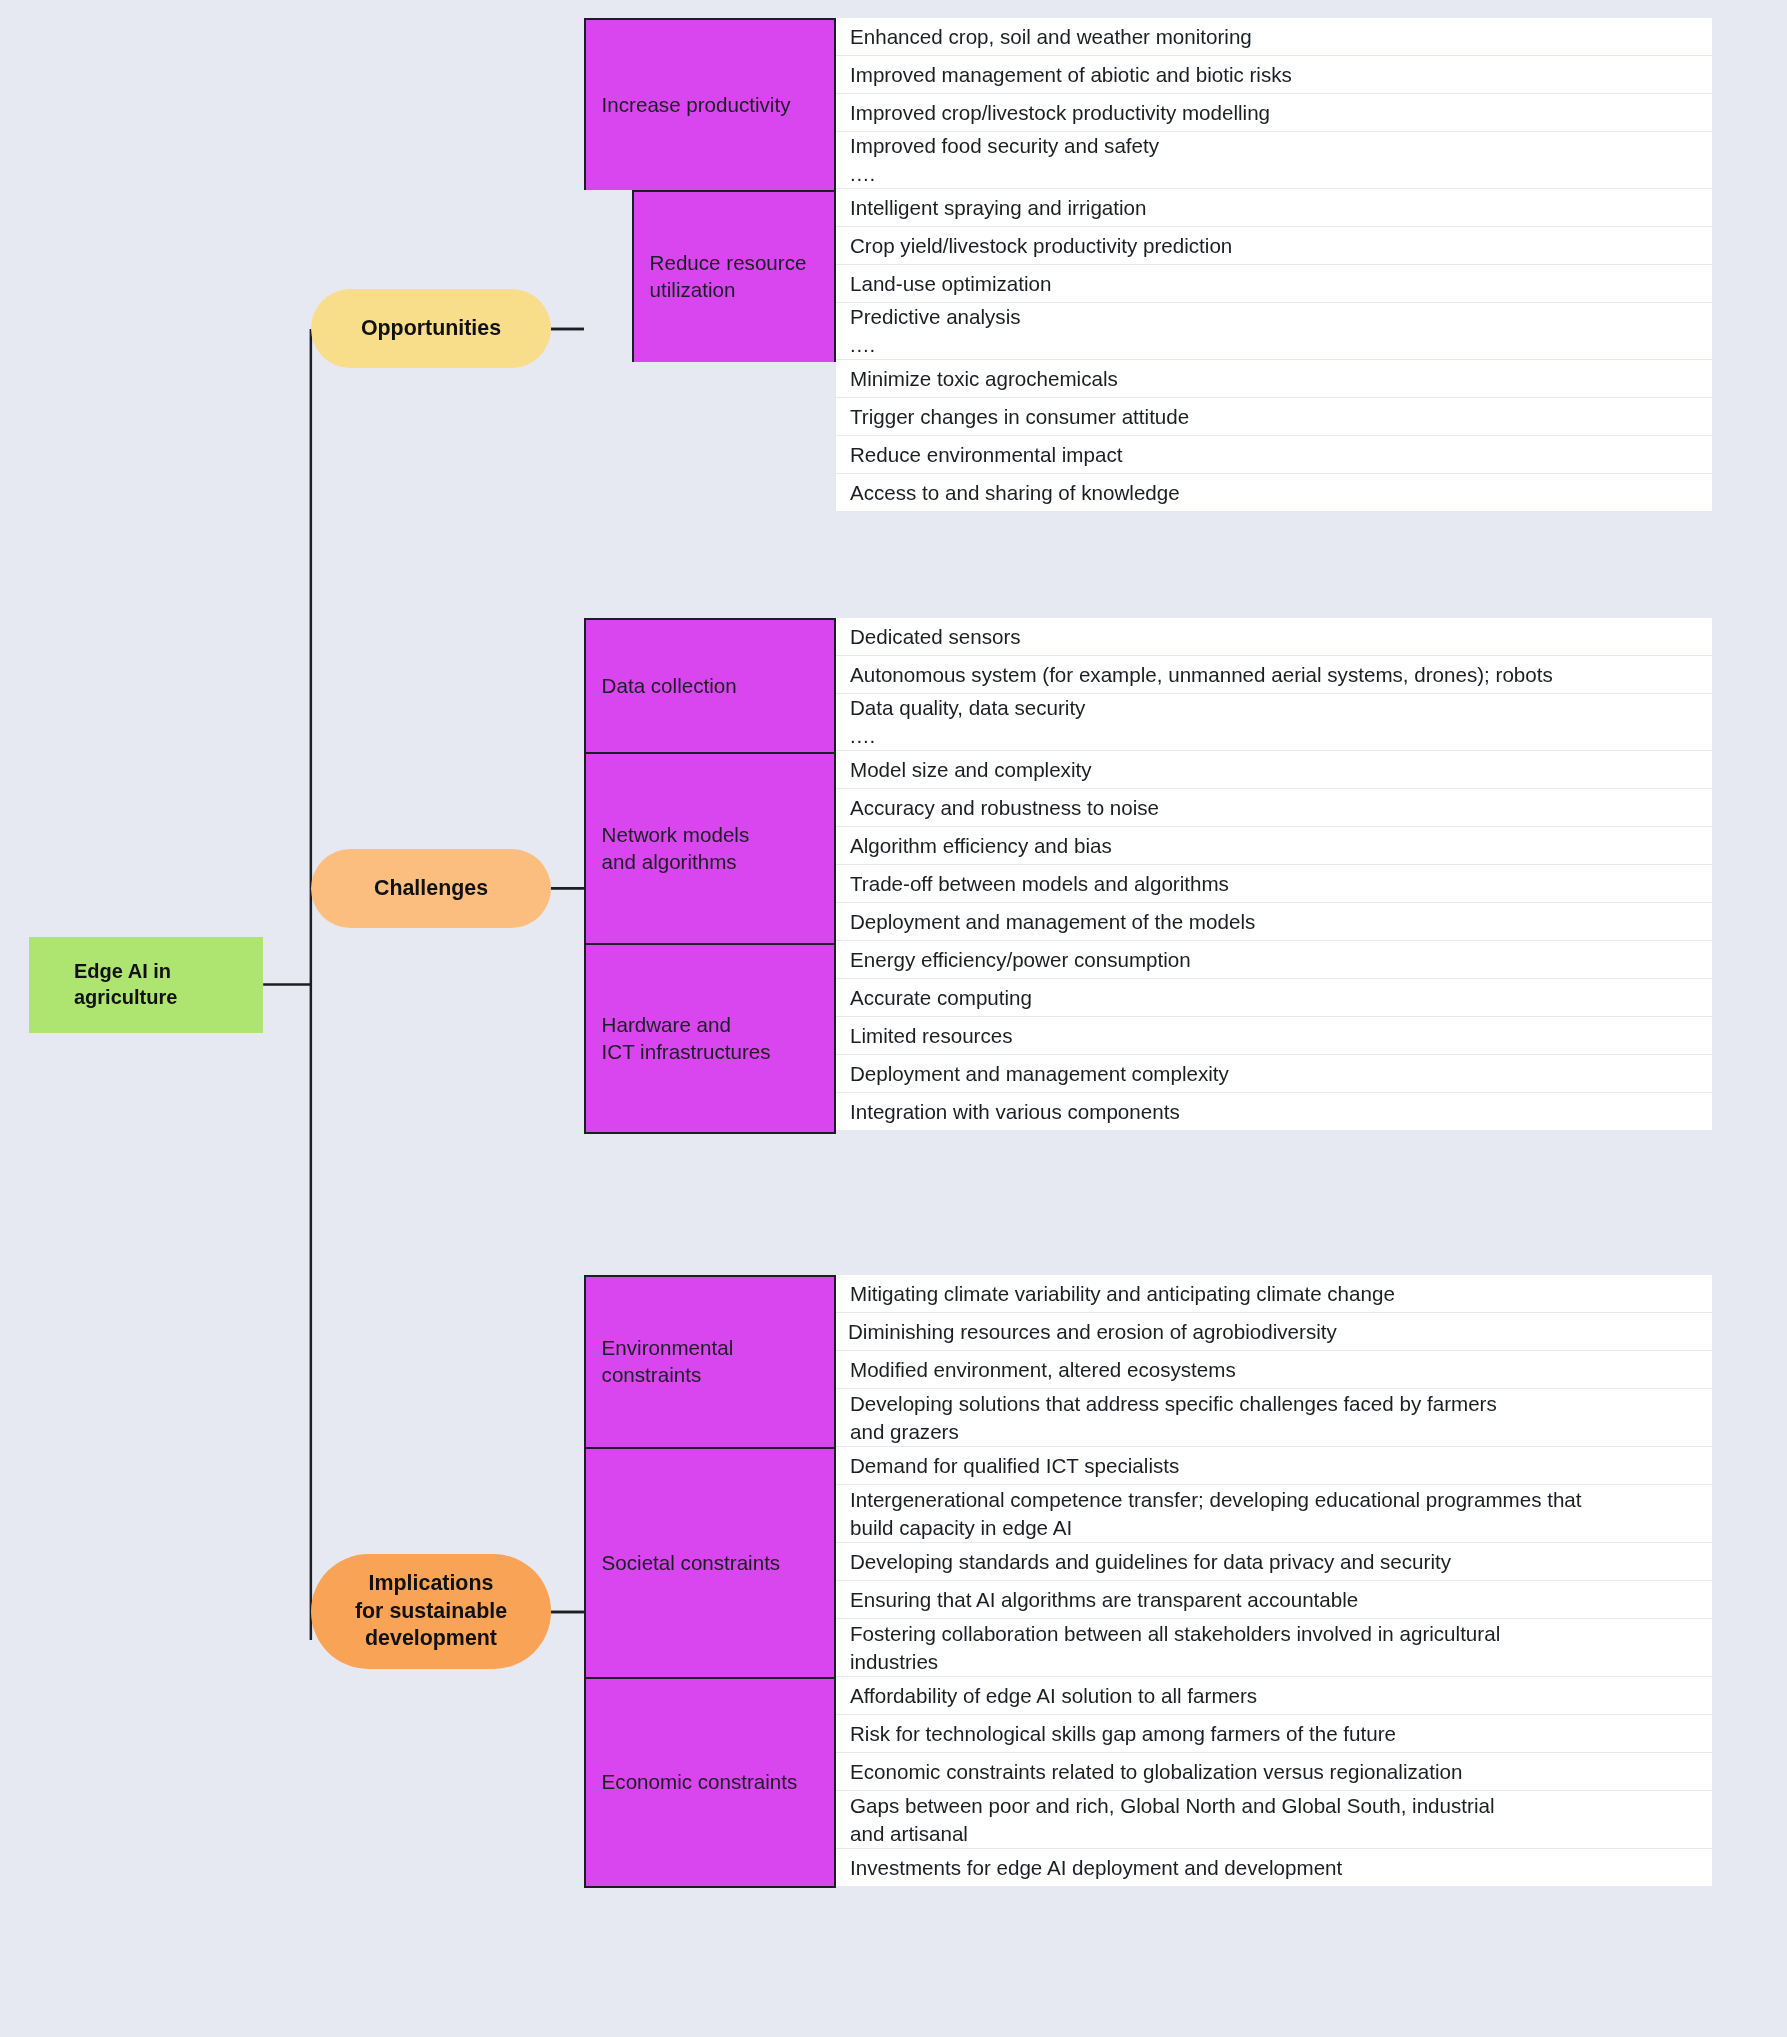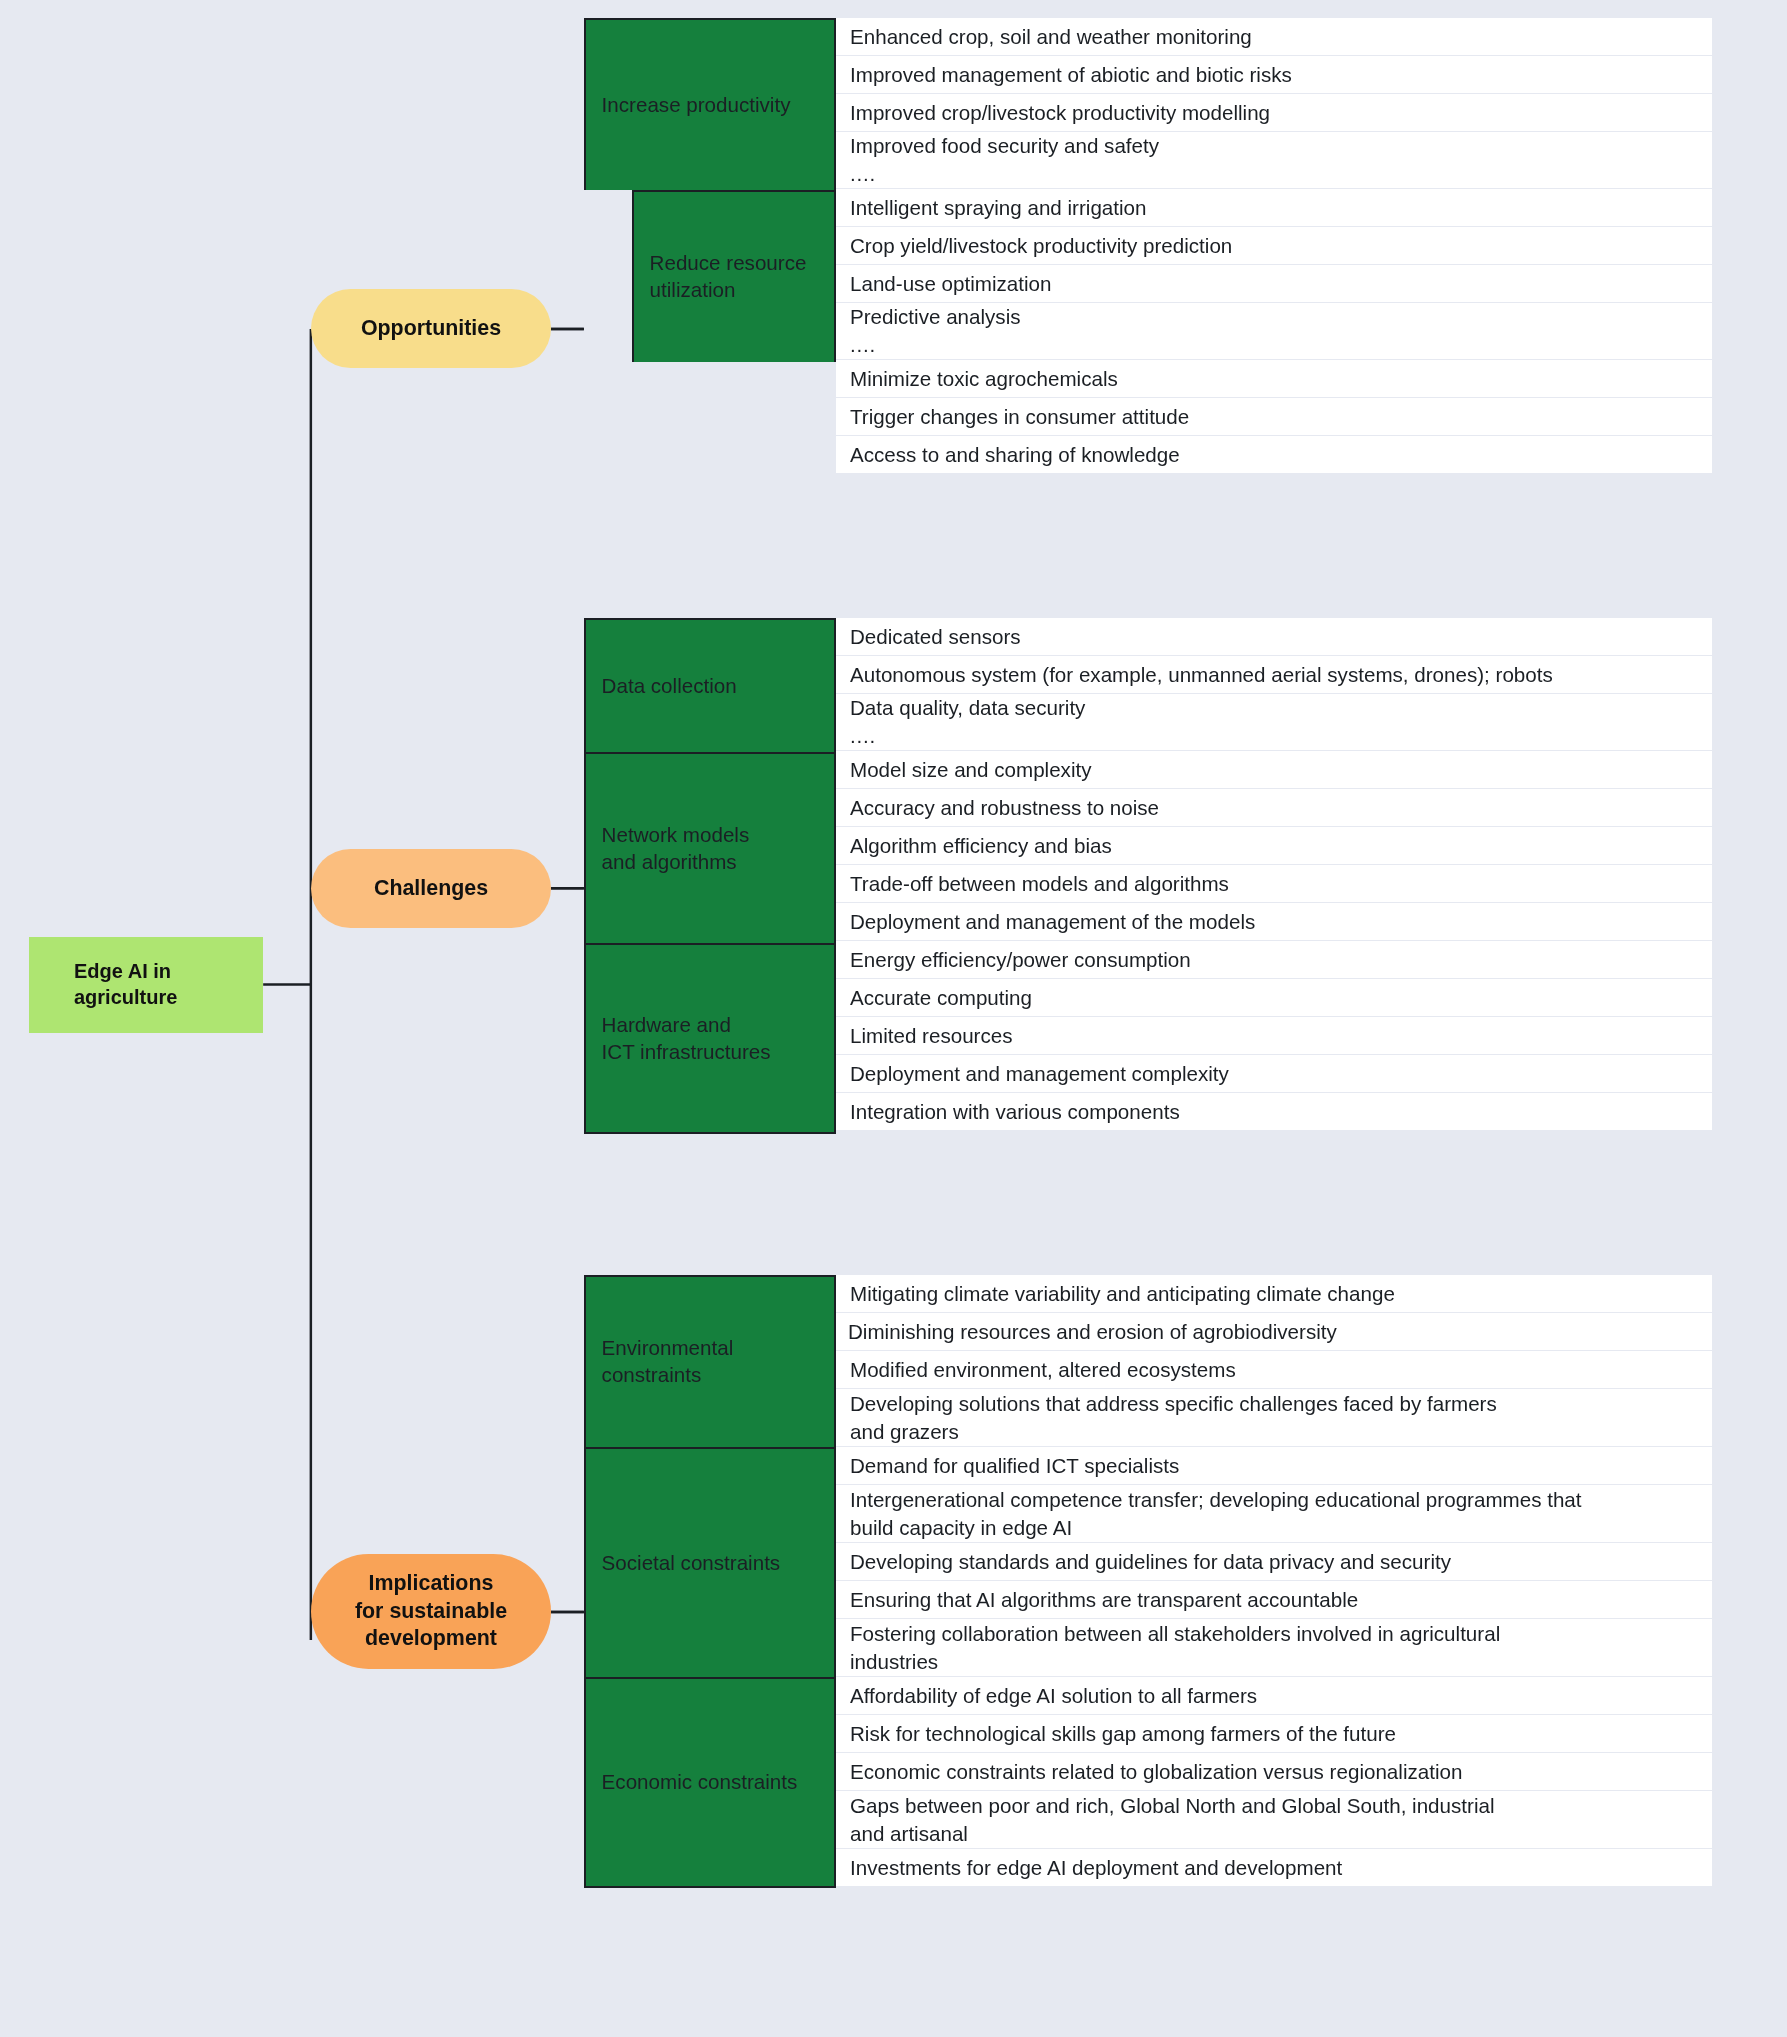--- a/index.html
+++ b/index.html
@@ -42,21 +42,21 @@
   .pill-implications{left:311px;top:1554px;width:240px;height:115px;background:#f9a357;}
 
   
   .group{position:absolute;}
 
   
   .cat-col{position:absolute;left:0;top:0;width:252px;}
   .cat-box{
     position:relative;
     box-sizing:border-box;
-    background:#15803d;
+    background:#d946ef;
     border-left:2.5px solid #1b1f24;
     border-right:2.5px solid #1b1f24;
     border-top:2.5px solid #1b1f24;
     display:flex;align-items:center;
     padding-left:15.6px;padding-right:6px;
   }
   .cat-box.last{border-bottom:2.5px solid #1b1f24;}
   .cat-box .cat-label{
     font-size:20.6px;color:#1b1f24;line-height:1.3;
   }
@@ -143,20 +143,23 @@
         <div class="item-row" style="height: 57px;">
           <span>Predictive analysis<br><span class="dots">....</span></span>
         </div>
         <div class="item-row" style="height: 38px;">
           <span>Minimize toxic agrochemicals</span>
         </div>
         <div class="item-row" style="height: 38px;">
           <span>Trigger changes in consumer attitude</span>
         </div>
         <div class="item-row" style="height: 38px;">
+          <span>Reduce environmental impact</span>
+        </div>
+        <div class="item-row" style="height: 38px;">
           <span>Access to and sharing of knowledge</span>
         </div>
       </div>
     </div>
   <div class="group" id="group-challenges" style="left:584px;top:618px;">
       <div class="cat-col">
         <div class="cat-box" style="height: 134px;">
           <div class="cat-label">Data collection</div>
         </div>
         <div class="cat-box" style="height: 191px;">

